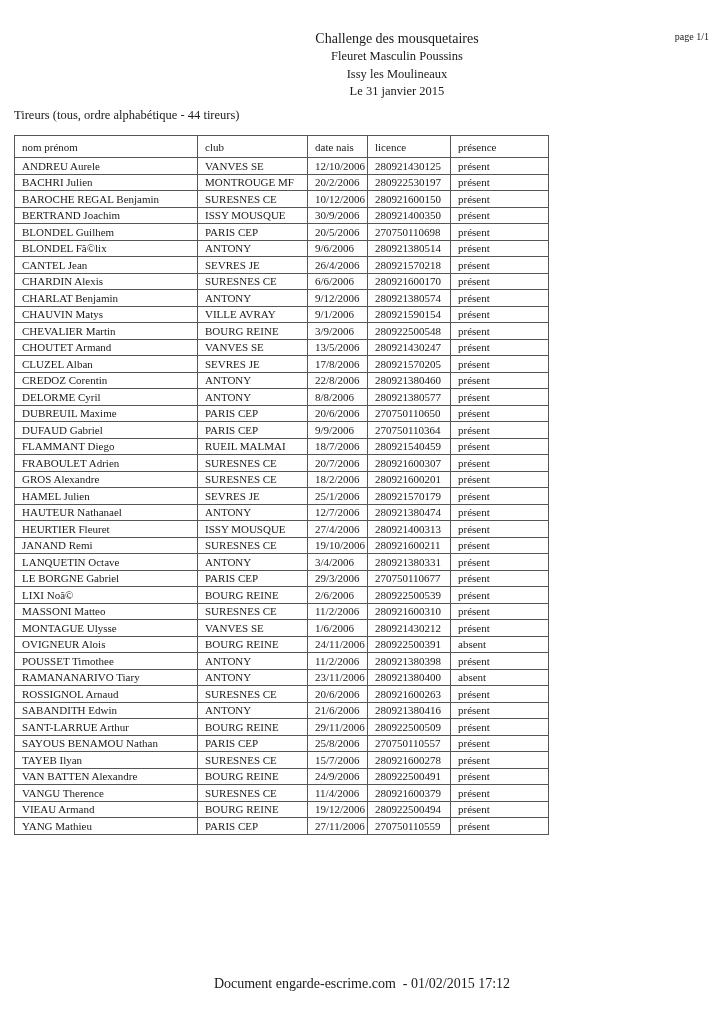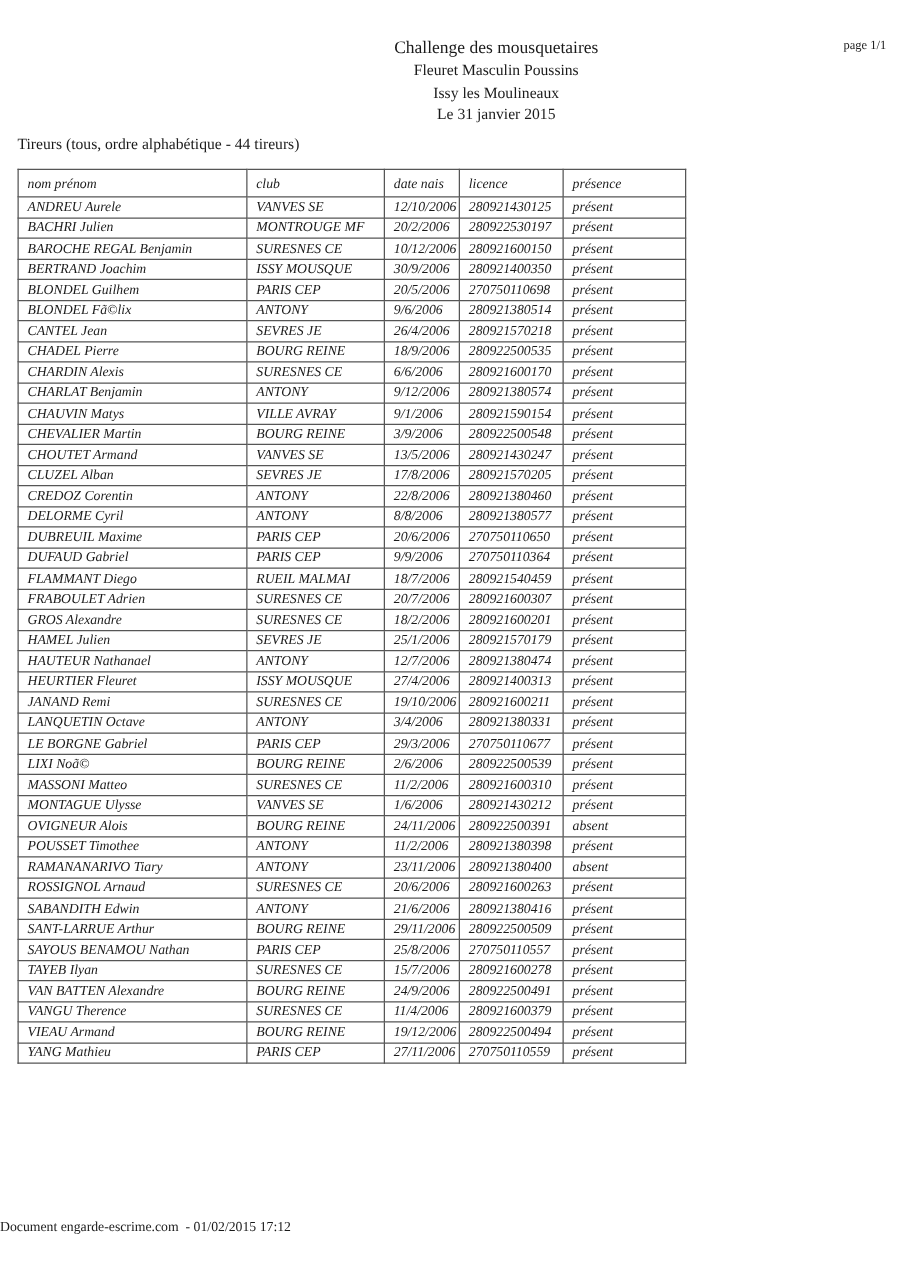--- a/index.html
+++ b/index.html
@@ -41,40 +41,40 @@
     left: 14px;
     font-size: 12.5px;
   }
   table.roster {
     position: absolute;
     top: 135px;
     left: 14px;
     border-collapse: collapse;
     table-layout: fixed;
     width: 534px;
-    font-style: italic;
   }
   table.roster th, table.roster td {
     border: 1px solid #565656;
     font-size: 11px;
     font-weight: normal;
     padding: 0 7px;
     text-align: left;
     white-space: nowrap;
     overflow: hidden;
   }
   table.roster th { height: 21px; }
   table.roster td { height: 15.5px; }
   table.roster .col2 { }
   .footer {
     position: absolute;
     top: 976px;
     left: 0;
     width: 100%;
-    font-size: 11px;
+    text-align: center;
+    font-size: 14px;
     white-space: pre;
   }
 </style>
 </head>
 <body>
 
 <div id="page">
 
   <div class="page-num">page 1/1</div>
 
@@ -148,27 +148,20 @@
           <td class="col4">présent</td>
         </tr>
         <tr>
           <td class="col0">CANTEL Jean</td>
           <td class="col1">SEVRES JE</td>
           <td class="col2">26/4/2006</td>
           <td class="col3">280921570218</td>
           <td class="col4">présent</td>
         </tr>
         <tr>
-          <td class="col0">CHADEL Pierre</td>
-          <td class="col1">BOURG REINE</td>
-          <td class="col2">18/9/2006</td>
-          <td class="col3">280922500535</td>
-          <td class="col4">présent</td>
-        </tr>
-        <tr>
           <td class="col0">CHARDIN Alexis</td>
           <td class="col1">SURESNES CE</td>
           <td class="col2">6/6/2006</td>
           <td class="col3">280921600170</td>
           <td class="col4">présent</td>
         </tr>
         <tr>
           <td class="col0">CHARLAT Benjamin</td>
           <td class="col1">ANTONY</td>
           <td class="col2">9/12/2006</td>

